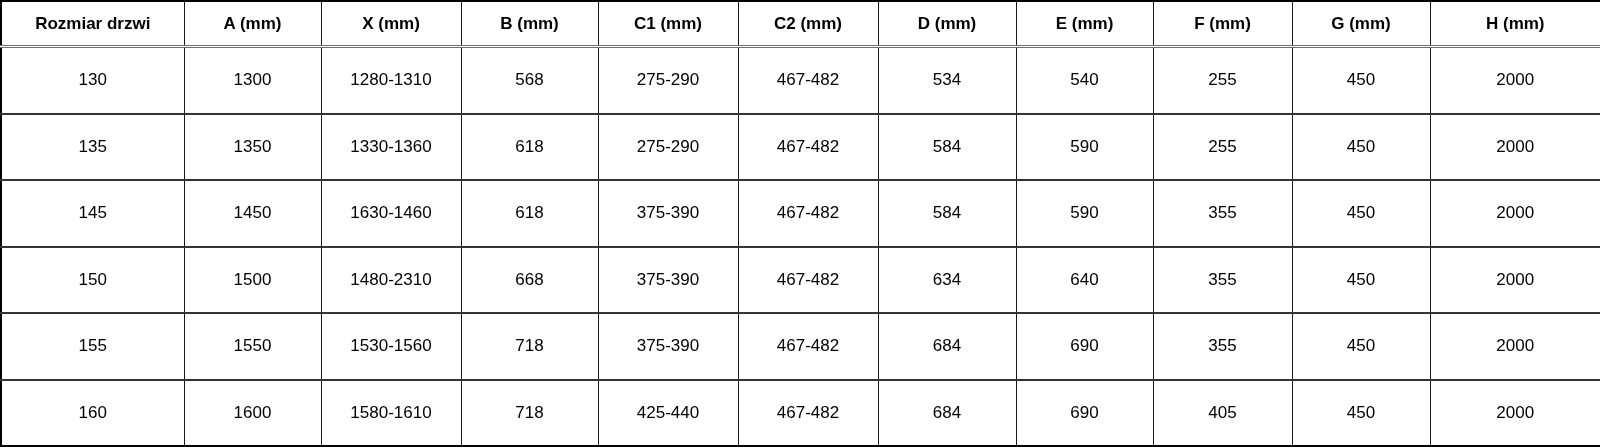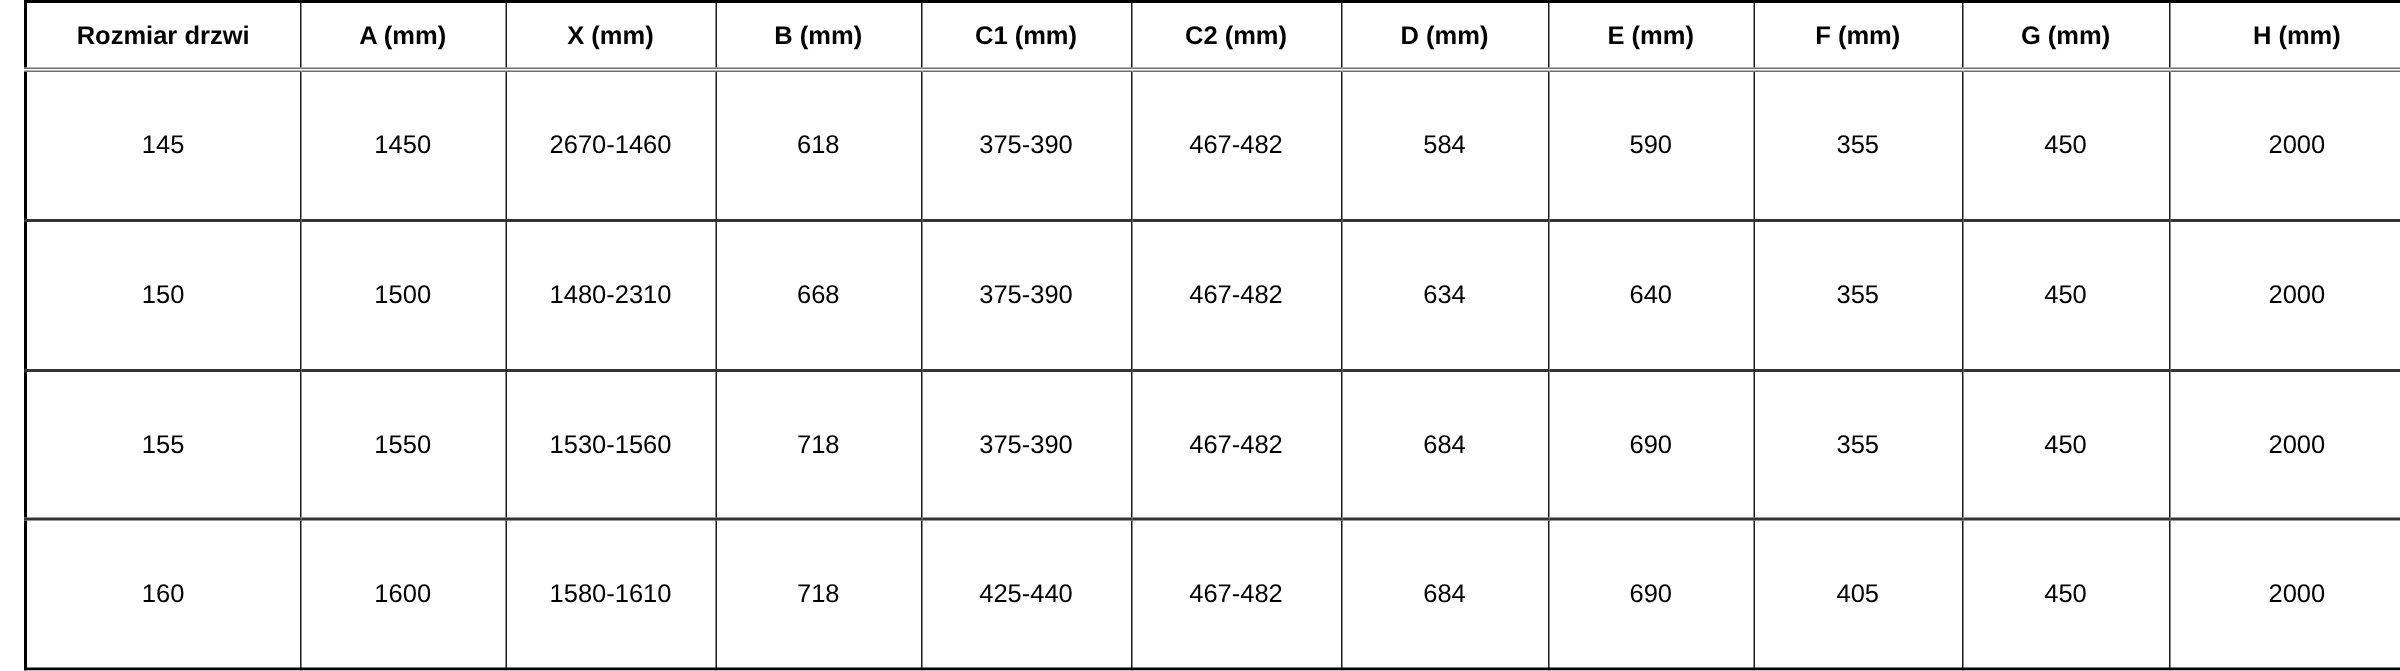--- a/index.html
+++ b/index.html
@@ -6,21 +6,20 @@
     margin: 0;
     padding: 0;
     background: #ffffff;
     font-family: "Liberation Sans", "DejaVu Sans", sans-serif;
   }
   .table-wrap {
     width: 1600px;
     height: 447px;
     box-sizing: border-box;
     background: #ffffff;
-    padding-left: 16px;
   }
   table.door-table {
     width: 1600px;
     height: 447px;
     border-collapse: collapse;
     table-layout: fixed;
     background: #ffffff;
   }
   table.door-table th,
   table.door-table td {
@@ -76,23 +75,49 @@
           <th>C2 (mm)</th>
           <th>D (mm)</th>
           <th>E (mm)</th>
           <th>F (mm)</th>
           <th>G (mm)</th>
           <th>H (mm)</th>
         </tr>
     </thead>
     <tbody id="table-body">
         <tr>
+          <td>130</td>
+          <td>1300</td>
+          <td>1280-1310</td>
+          <td>568</td>
+          <td>275-290</td>
+          <td>467-482</td>
+          <td>534</td>
+          <td>540</td>
+          <td>255</td>
+          <td>450</td>
+          <td>2000</td>
+        </tr>
+        <tr>
+          <td>135</td>
+          <td>1350</td>
+          <td>1330-1360</td>
+          <td>618</td>
+          <td>275-290</td>
+          <td>467-482</td>
+          <td>584</td>
+          <td>590</td>
+          <td>255</td>
+          <td>450</td>
+          <td>2000</td>
+        </tr>
+        <tr>
           <td>145</td>
           <td>1450</td>
-          <td>2670-1460</td>
+          <td>1630-1460</td>
           <td>618</td>
           <td>375-390</td>
           <td>467-482</td>
           <td>584</td>
           <td>590</td>
           <td>355</td>
           <td>450</td>
           <td>2000</td>
         </tr>
         <tr>

